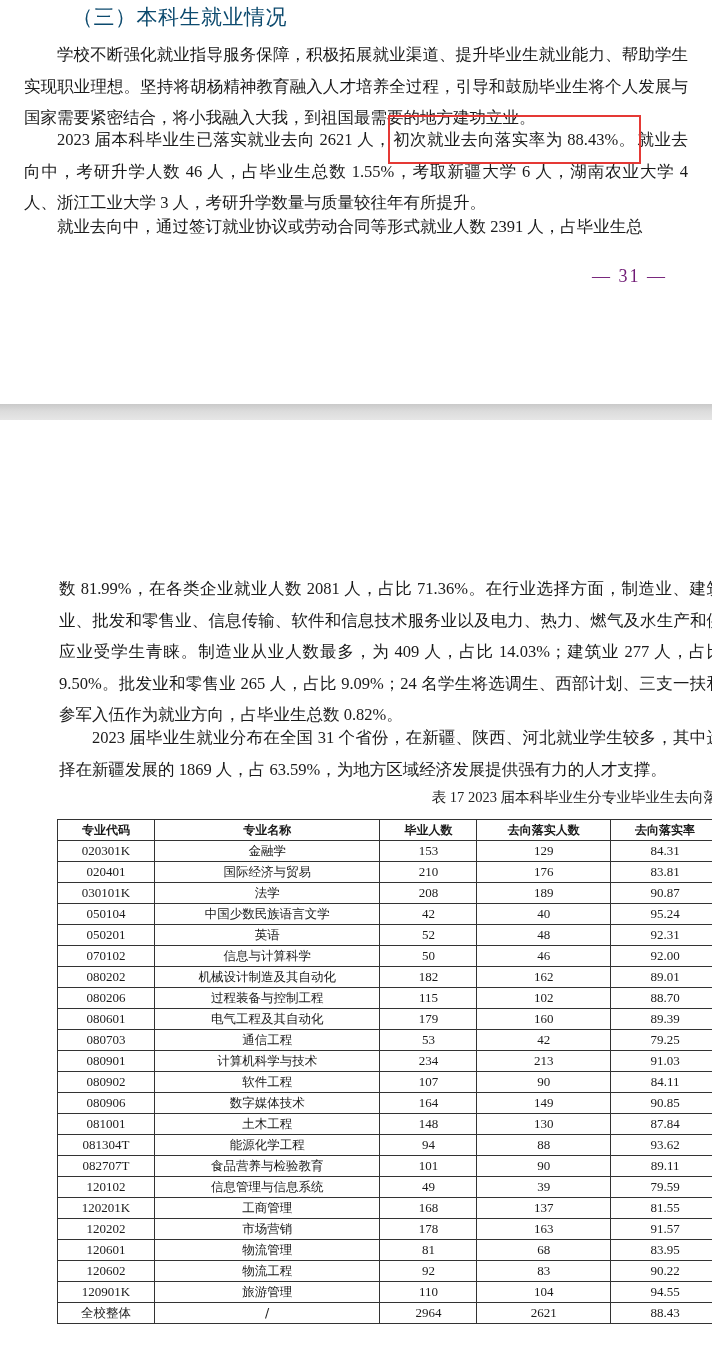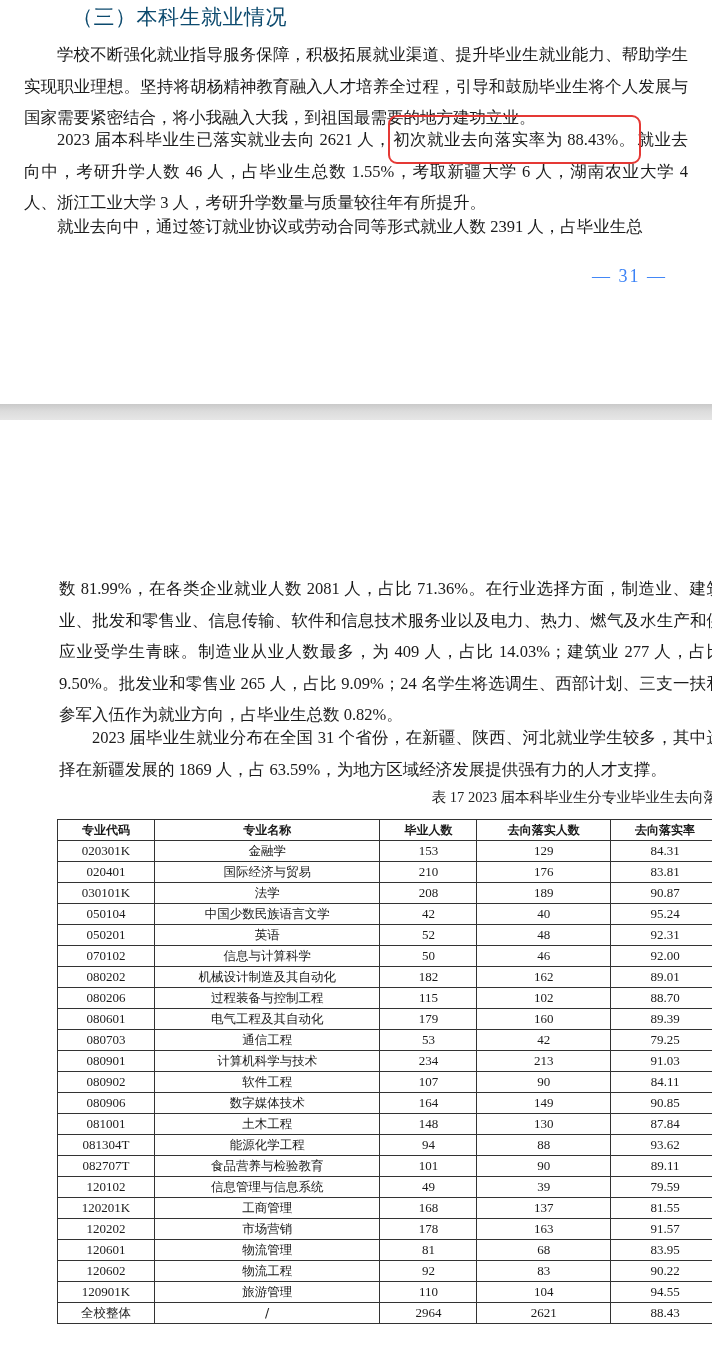--- a/index.html
+++ b/index.html
@@ -19,24 +19,24 @@
       font-family: "DejaVu Sans", "Liberation Sans", sans-serif; font-weight: normal; color: #0c4a6e;
       letter-spacing: 0.5px;
       margin-left: 44px;
     }
     .para {
       position: absolute; left: 24px; width: 664px; font-size: 16.5px; line-height: 31.5px;
       text-align: justify; text-align-last: left; color: #1a1a1a;
     }
     .indent { text-indent: 2em; }
     .hl {
-      outline: 2px solid #e53935; outline-offset: 1px; padding: 12px 2px; border-radius: 6px;
+      outline: 2px solid #e53935; outline-offset: 1px; padding: 12px 2px;
     }
     .page-number {
-      position: absolute; left: 592px; top: 266px; font-size: 18px; color: #3b82f6; letter-spacing: 2px;
+      position: absolute; left: 592px; top: 266px; font-size: 18px; color: #701a75; letter-spacing: 2px;
     }
     .caption {
       position: absolute; left: 0; width: 712px; top: 368px; text-align: right; font-size: 14.5px; color: #222;
     }
     table.data {
       position: absolute; left: 22px; top: 399px; width: 663px; border-collapse: collapse;
       font-size: 13px; color: #1a1a1a;
     }
     table.data th, table.data td {
       border: 1px solid #333; height: 20px; padding: 0; text-align: center; line-height: 20px;

